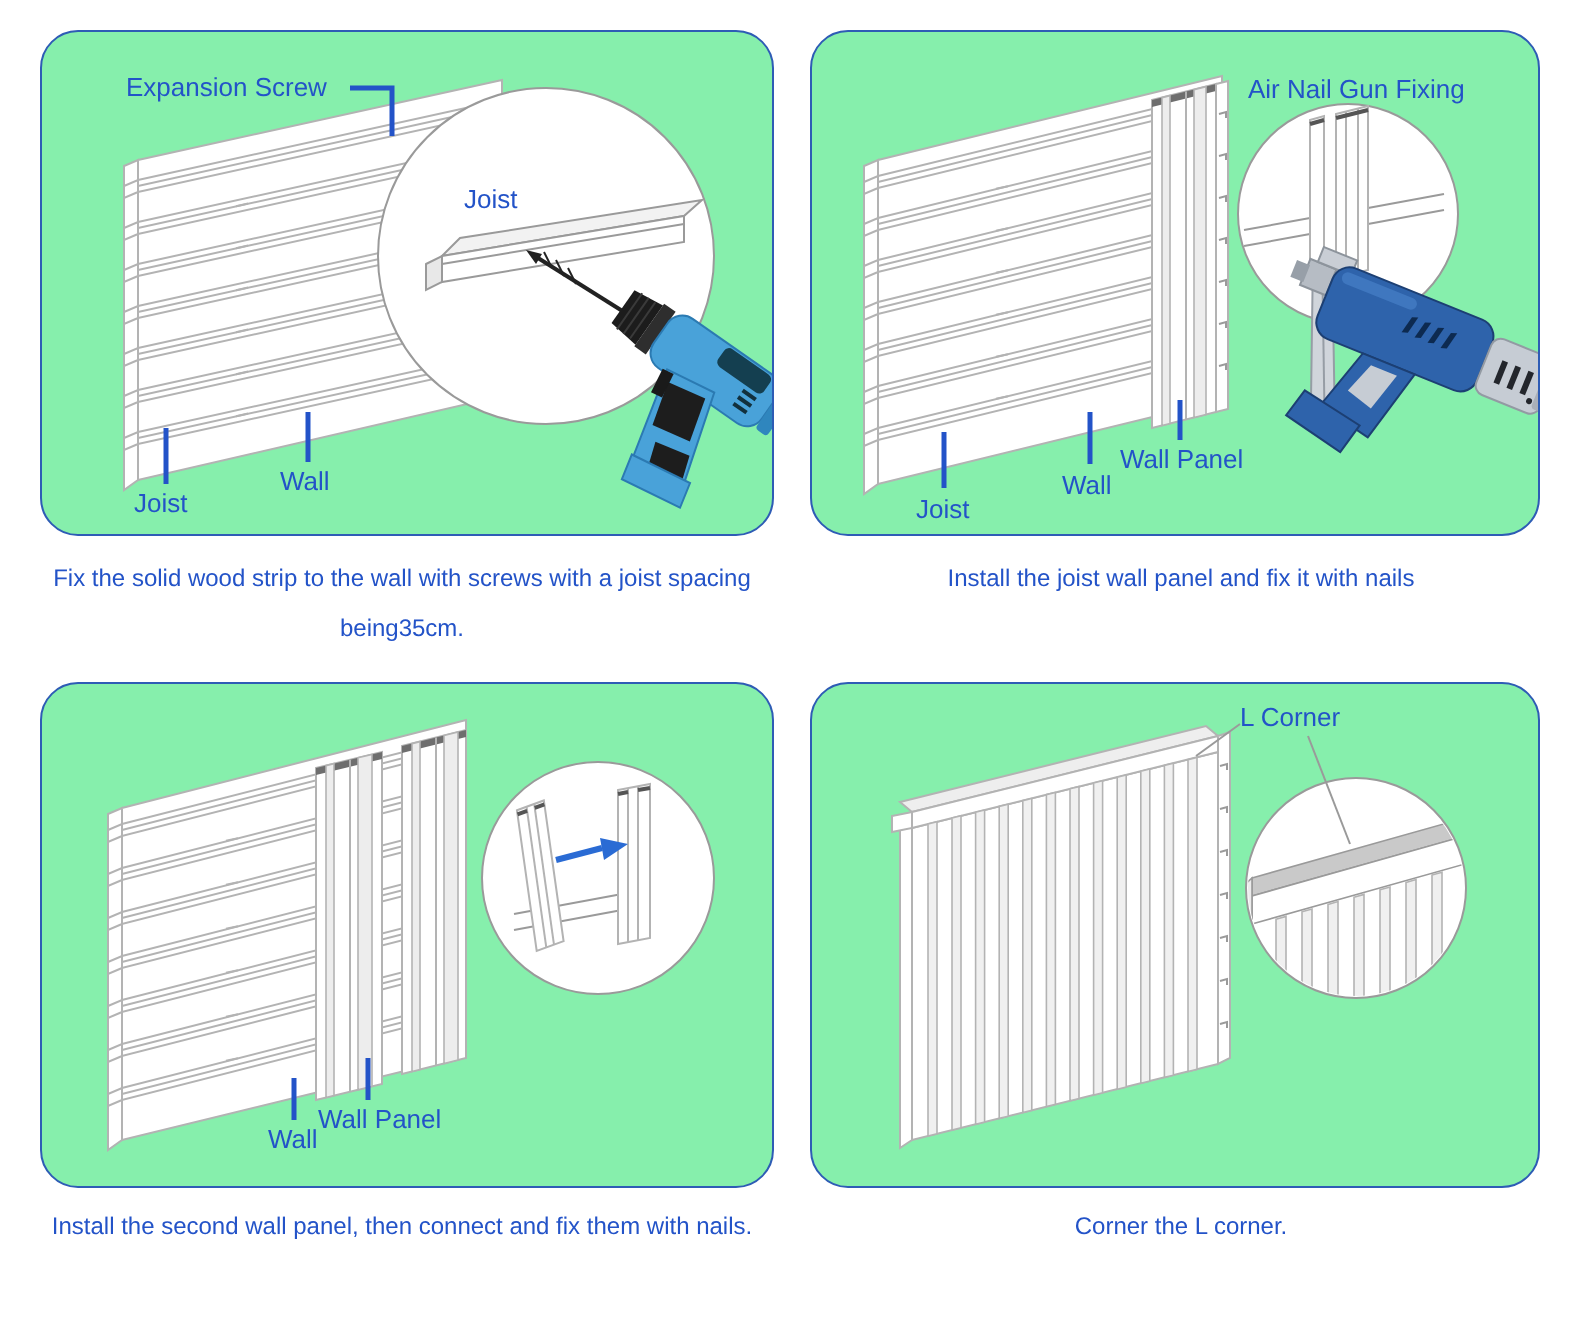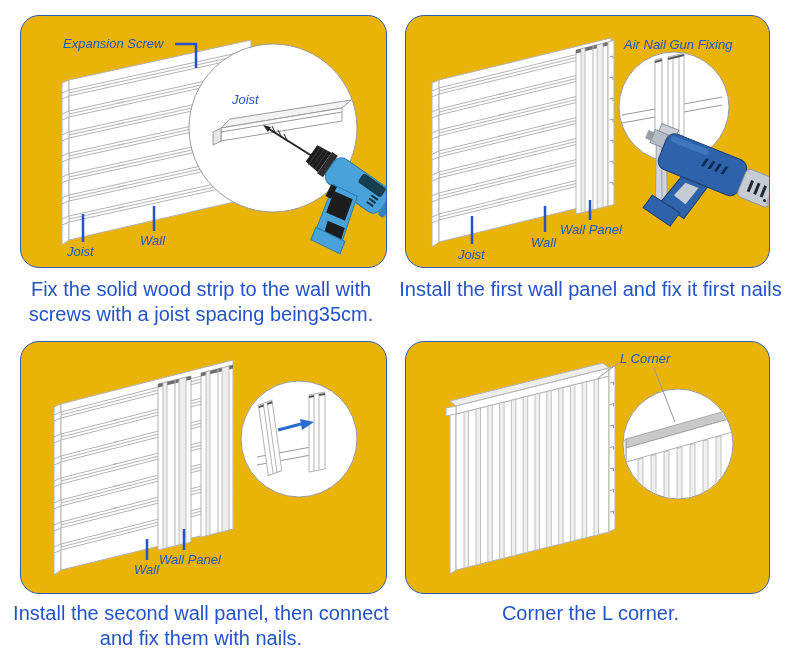--- a/index.html
+++ b/index.html
@@ -1,20 +1,20 @@
 <!DOCTYPE html>
 <html><head>
 <meta charset="utf-8">
 <style>
   html,body{margin:0;padding:0;background:#ffffff;}
   #page{position:relative;width:790px;height:665px;background:#ffffff;overflow:hidden;
         font-family:"Liberation Sans", sans-serif;}
-  .box{position:absolute;border:1.6px solid #2e5cb5;border-radius:19px;background:#eab308;font-style:italic;}
+  .box{position:absolute;border:1.6px solid #2e5cb5;border-radius:19px;background:#86efac;}
   .box svg{position:absolute;left:0;top:0;}
-  .caption{position:absolute;color:#2353c8;font-size:20px;line-height:25px;text-align:center;}
+  .caption{position:absolute;color:#2353c8;font-size:12px;line-height:25px;text-align:center;}
   .lbl{position:absolute;color:#2353c8;font-size:13px;white-space:nowrap;}
   .gray{stroke:#b3b3b3;fill:#ffffff;stroke-width:1;}
   .gline{stroke:#b3b3b3;stroke-width:1;}
   .dline{stroke:#9a9a9a;stroke-width:1;fill:none;}
   .blead{stroke:#2353c8;stroke-width:2.5;fill:none;}
 </style>
 </head>
 <body>
 
 <div id="page">
@@ -198,21 +198,21 @@
         <line class="blead" x1="66" y1="200" x2="66" y2="228"></line>
         <line class="blead" x1="139" y1="190" x2="139" y2="216"></line>
         <line class="blead" x1="184" y1="184" x2="184" y2="204"></line>
       </g>
     </svg>
     <div class="lbl" style="left:218px;top:21px;">Air Nail Gun Fixing</div>
     <div class="lbl" style="left:52px;top:231px;">Joist</div>
     <div class="lbl" style="left:125px;top:219px;">Wall</div>
     <div class="lbl" style="left:154px;top:206px;">Wall Panel</div>
   </div>
-  <div class="caption" style="left:398px;top:277px;width:385px;">Install the first wall panel and fix it first nails</div>
+  <div class="caption" style="left:398px;top:277px;width:385px;">Install the joist wall panel and fix it with nails</div>
 
   <div class="box" style="left:20px;top:341px;width:365px;height:251px;">
     <svg width="365" height="251" viewBox="0 0 365 251">
       <g>
         <polygon class="gray" points="33,65 40,62 40,228 33,233"></polygon>
         <polygon class="gray" points="40,62 212,18 212,186 40,228"></polygon>
         <g>
           <polygon class="gray" points="40,70 212,26 212,32 40,76"></polygon>
             <line class="gline" x1="40" y1="73" x2="212" y2="29"></line>
             <polygon class="gray" points="33,73 40,70 40,76 33,79"></polygon>

